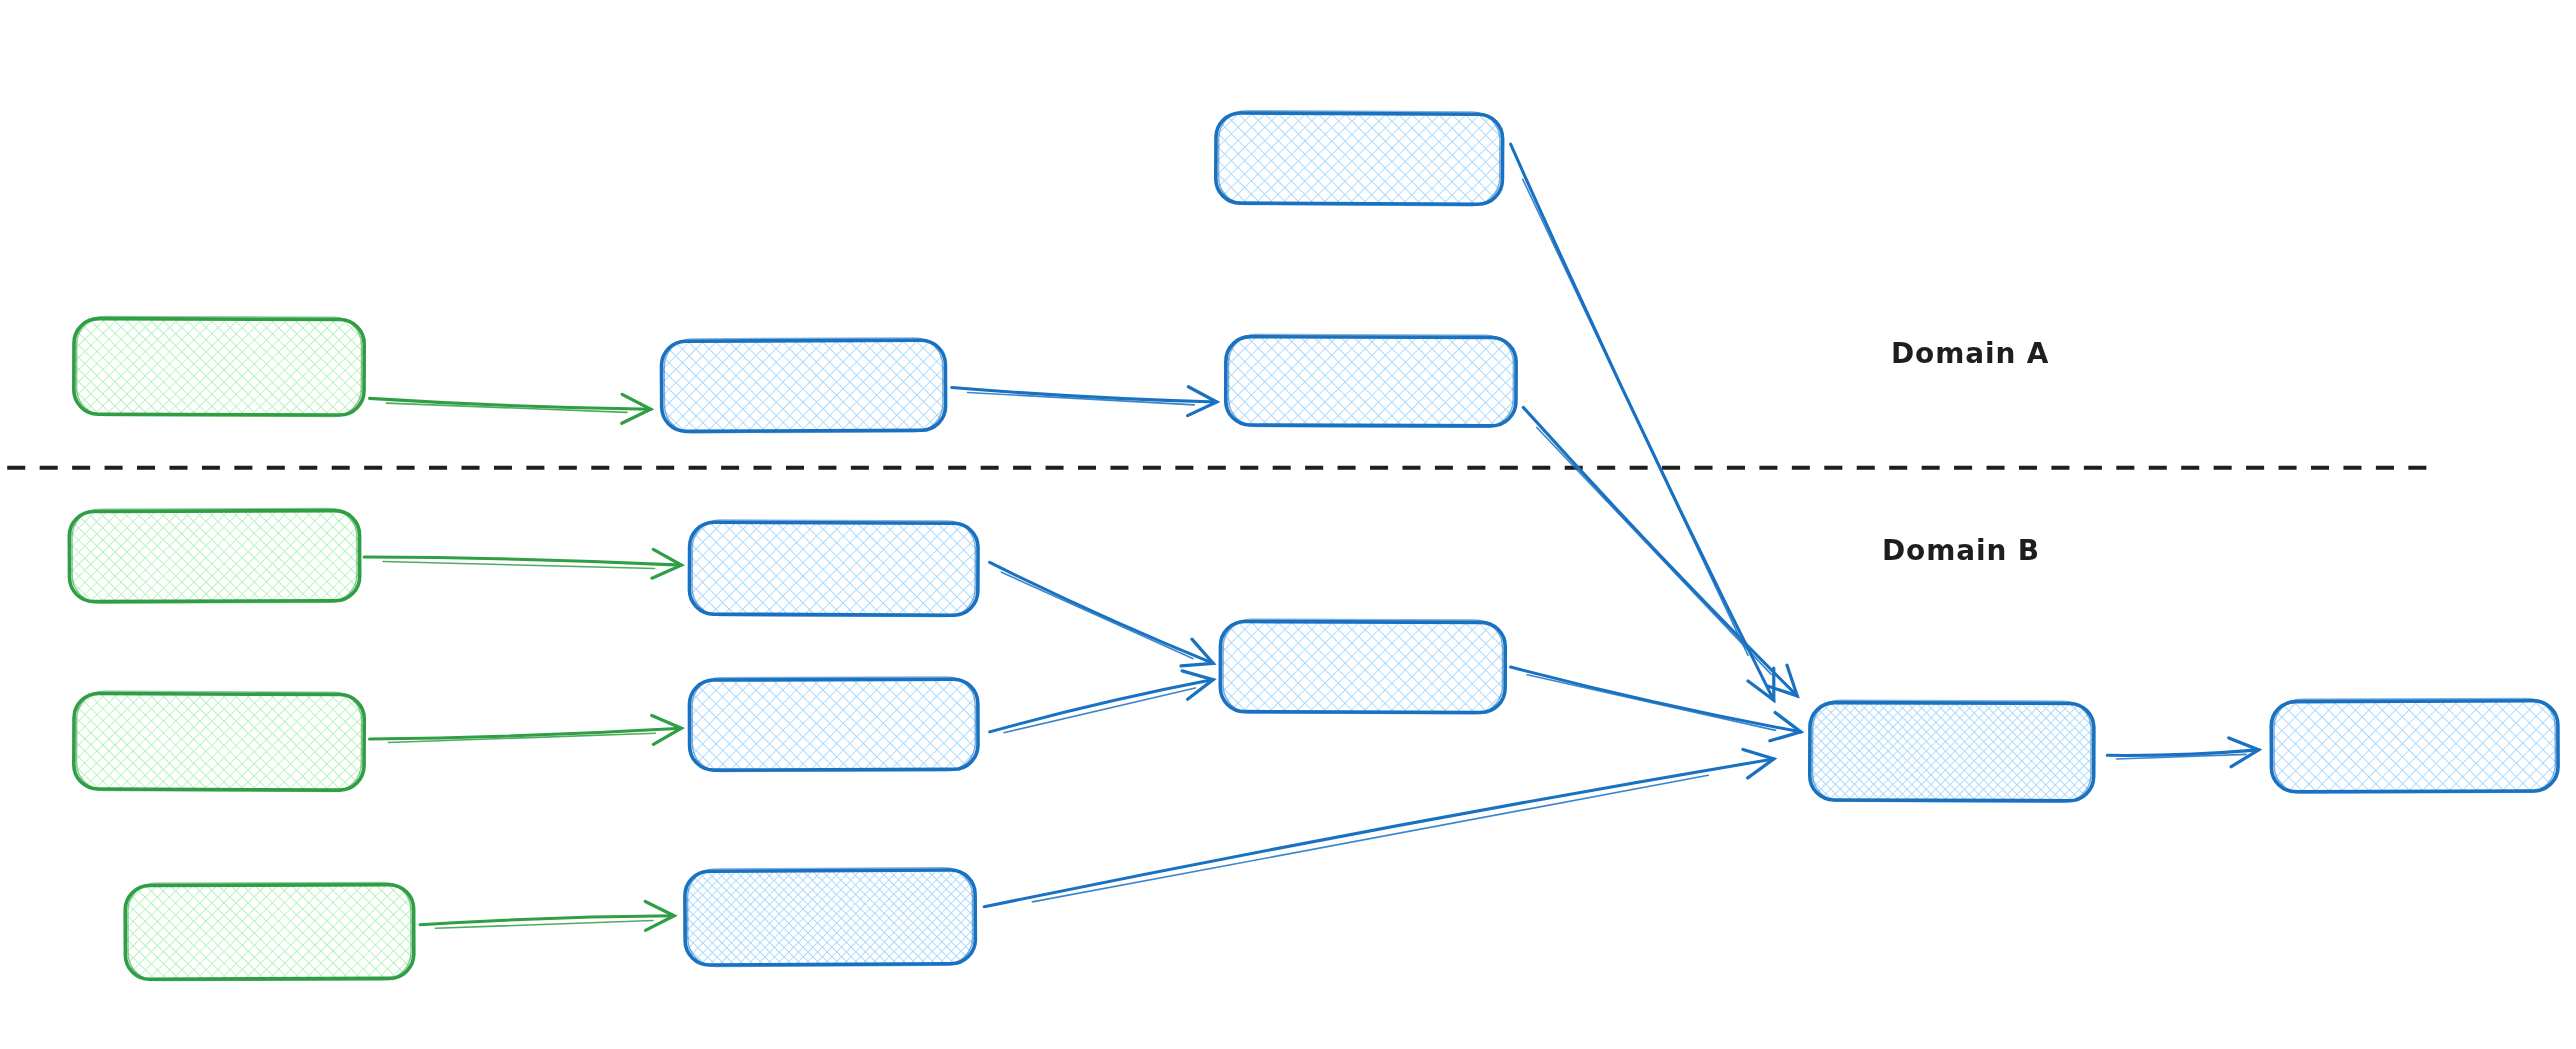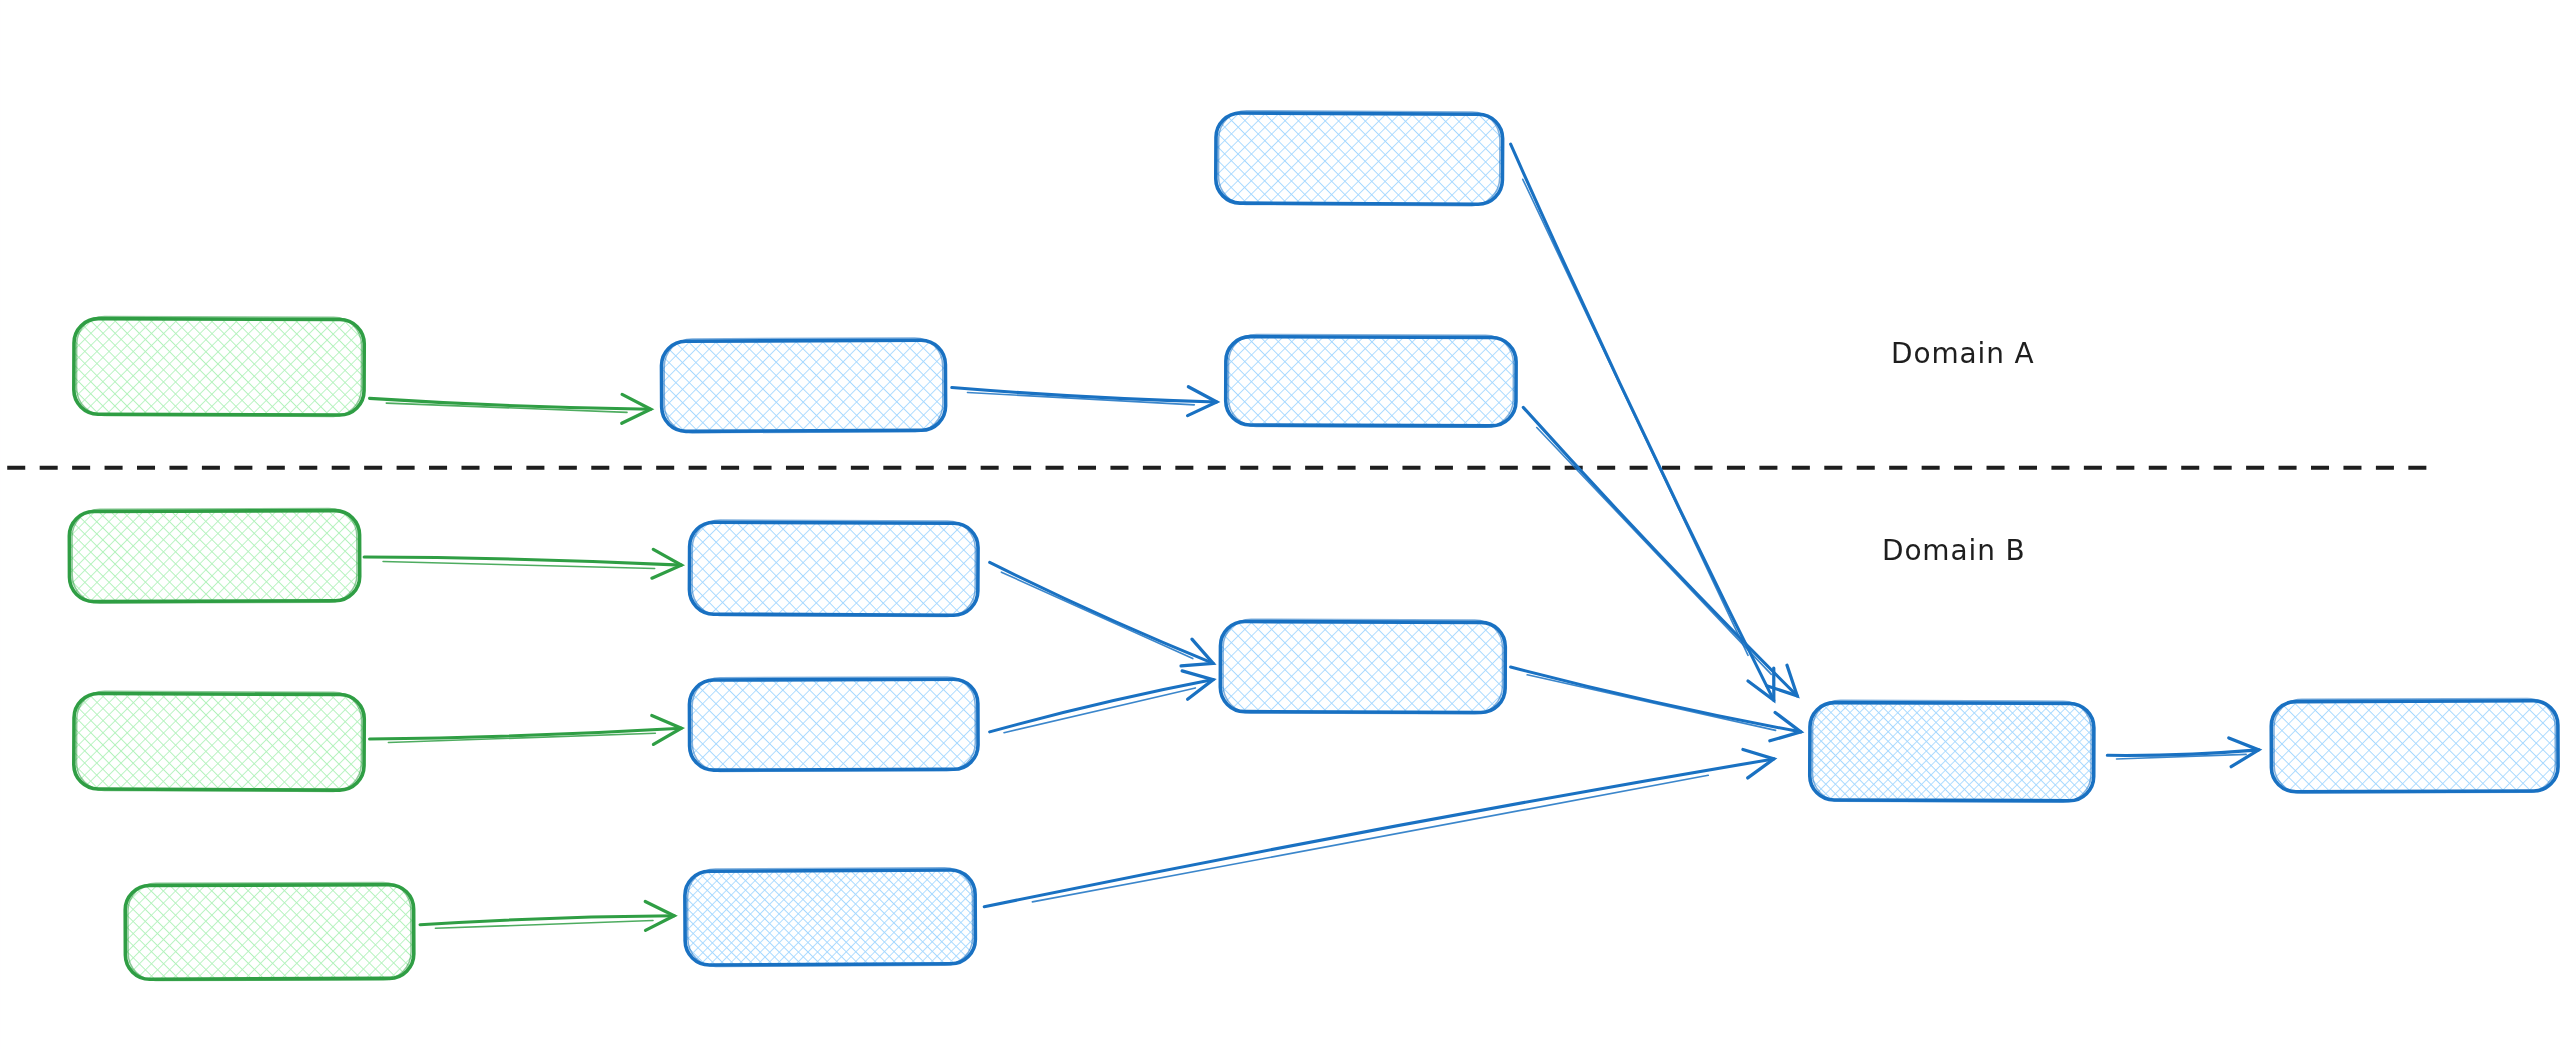--- a/index.html
+++ b/index.html
@@ -3,20 +3,21 @@
 <meta charset="utf-8">
 <style>
   html, body {
     margin: 0;
     padding: 0;
     background: #ffffff;
   }
   .canvas-wrap {
     width: 100%;
     background: #8b5cf6;
+    font-weight: bold;
   }
   svg#scene {
     display: block;
     width: 100%;
     height: auto;
     font-family: "DejaVu Sans", "Liberation Sans", sans-serif;
   }
   svg#scene text {
     font-family: "DejaVu Sans", "Liberation Sans", sans-serif;
     letter-spacing: 1px;

